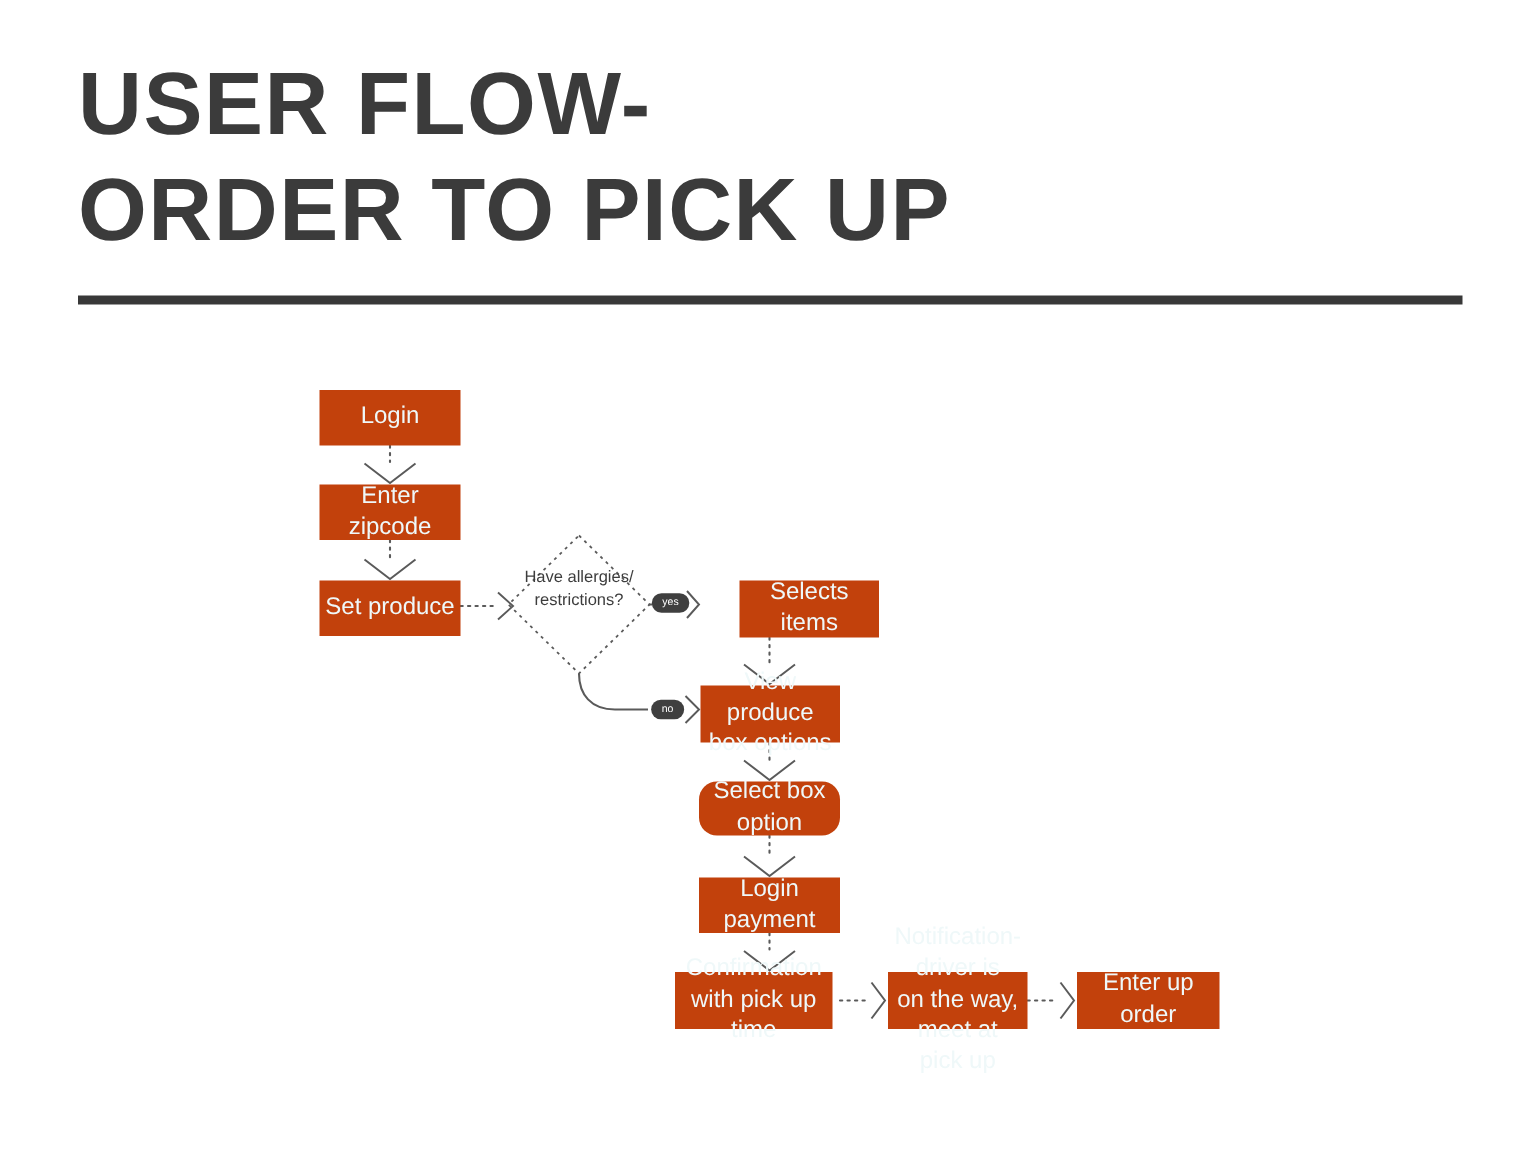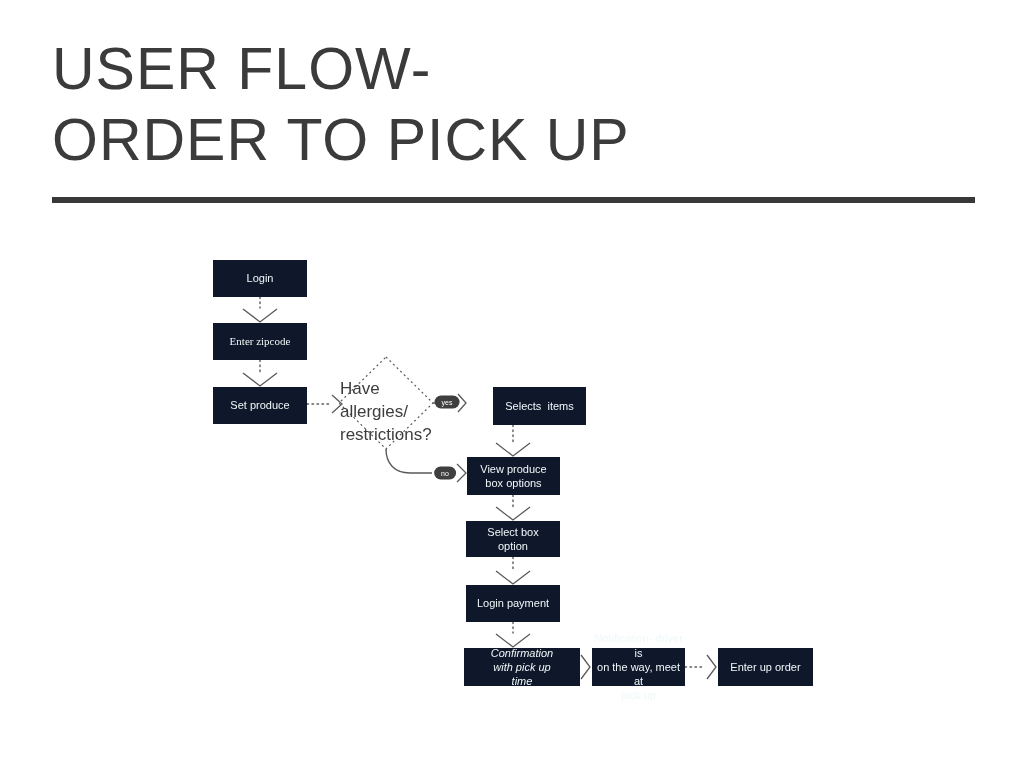--- a/index.html
+++ b/index.html
@@ -8,50 +8,51 @@
     width:1024px;height:768px;
     background:#ffffff;
     overflow:hidden;
     font-family:"Liberation Sans", sans-serif;
   }
   .title{
     position:absolute;
     left:52px;top:34px;
     margin:0;
     font-size:59px;
-    font-weight:normal;
+    font-weight:bold;
     line-height:1.2;
     letter-spacing:1px;
     color:#3B3B3B;
     white-space:pre-line;
   }
   .divider{
     position:absolute;
     left:52px;top:197px;
     width:923px;height:6px;
     background:#383838;
   }
   .canvas{position:absolute;left:0;top:0;width:1024px;height:768px;}
   svg.connectors{position:absolute;left:0;top:0;width:1024px;height:768px;pointer-events:none;}
   .node{
     position:absolute;
-    background:#0f172a;
+    background:#c2410c;
     color:#EFF8F9;
     display:flex;align-items:center;justify-content:center;
     text-align:center;
-    font-size:11px;
+    font-size:16px;
     line-height:1.3;
     white-space:pre-wrap;
     box-sizing:border-box;
   }
   .decision-label{
     position:absolute;
     left:340px;top:378px;
     width:92px;
-    font-size:17px;
+    text-align:center;
+    font-size:11px;
     line-height:1.35;
     color:#3D3D3D;
     white-space:pre-wrap;
   }
   .edge-pill{
     position:absolute;
     transform:translate(-50%,-50%);
     background:#3F3F3F;
     color:#ffffff;
     font-size:7px;
@@ -103,42 +104,42 @@
           <path d="M496 571 L513 584 L530 571"></path>
           <path d="M496 634 L513 647 L530 634"></path>
           <path d="M581 655 L590 667 L581 679"></path>
           <path d="M707 655 L716 667 L707 679"></path>
         </g>
       </g>
     </svg>
 
     <div class="node" style="left:213px;top:260px;width:94px;height:37px;">Login</div>
 
-    <div class="node" style="left:213px;top:323px;width:94px;height:37px;font-family:Liberation Serif, serif;">Enter zipcode</div>
+    <div class="node" style="left:213px;top:323px;width:94px;height:37px;">Enter zipcode</div>
 
     <div class="node" style="left:213px;top:387px;width:94px;height:37px;">Set produce</div>
 
     <div class="decision-label">Have allergies/
 restrictions?</div>
 
     <div class="edge-pill" style="left:447px;top:402px;">yes</div>
 
     <div class="edge-pill" style="left:445px;top:473px;">no</div>
 
     <div class="node" style="left:467px;top:387px;width:93px;height:38px;margin-left:26px;">Selects  items</div>
 
     <div class="node" style="left:467px;top:457px;width:93px;height:38px;">View produce
 box options</div>
 
-    <div class="node" style="left:466px;top:521px;width:94px;height:36px;">Select box
+    <div class="node" style="left:466px;top:521px;width:94px;height:36px;border-radius:12px;">Select box
 option</div>
 
     <div class="node" style="left:466px;top:585px;width:94px;height:37px;">Login payment</div>
 
-    <div class="node" style="left:464px;top:648px;width:116px;height:38px;font-style:italic;">Confirmation
+    <div class="node" style="left:450px;top:648px;width:105px;height:38px;">Confirmation
 with pick up
 time</div>
 
     <div class="node" style="left:592px;top:648px;width:93px;height:38px;">Notification- driver is
 on the way, meet at
 pick up</div>
 
     <div class="node" style="left:718px;top:648px;width:95px;height:38px;">Enter up order</div>
 
   </div>

